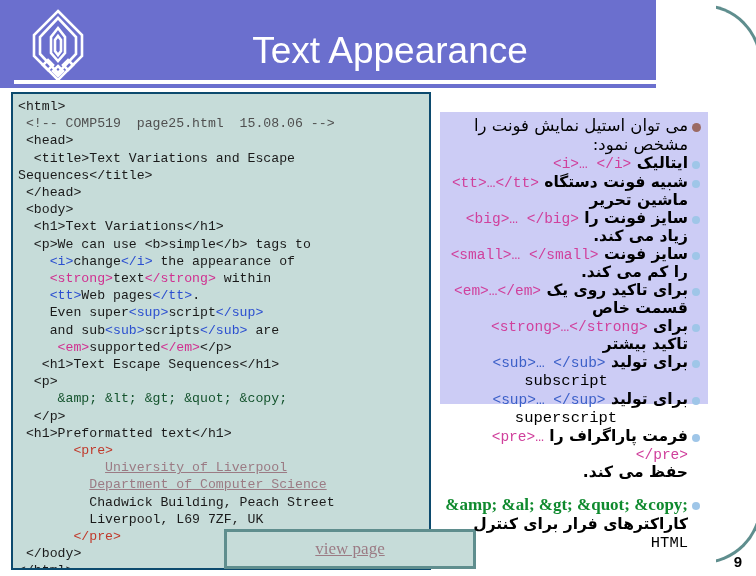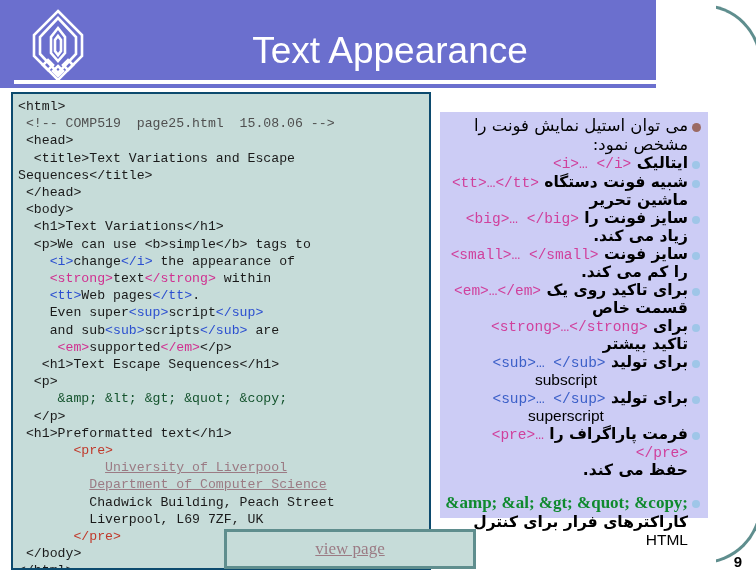--- a/index.html
+++ b/index.html
@@ -123,21 +123,21 @@
     font-size: 17px;
     font-family: "Liberation Serif", serif;
   }
 
   
   #content-panel {
     position: absolute;
     left: 440px;
     top: 112px;
     width: 268px;
-    height: 406px;
+    height: 292px;
     background: #ccccf5;
     direction: rtl;
     padding: 4px 6px 16px 4px;
     box-sizing: border-box;
     font-size: 15px;
     color: #000000;
   }
   .bullet-row {
     position: relative;
     display: block;
@@ -180,21 +180,21 @@
   .tagcode.blue { color: #3b5fc8; }
   .esc {
     font-family: Liberation Serif, serif;
     font-size: 17px;
     color: #0f8a2e;
     font-weight: bold;
     direction: ltr;
     unicode-bidi: embed;
   }
   .plain-en {
-    font-family: Liberation Sans, sans-serif;
+    font-family: Liberation Mono, monospace;
     font-size: 15.5px;
     color: #000000;
     direction: ltr;
     unicode-bidi: embed;
   }
   .cont {
     display: block;
     text-align: right;
     padding-right: 14px;
     margin-top: -1px;

